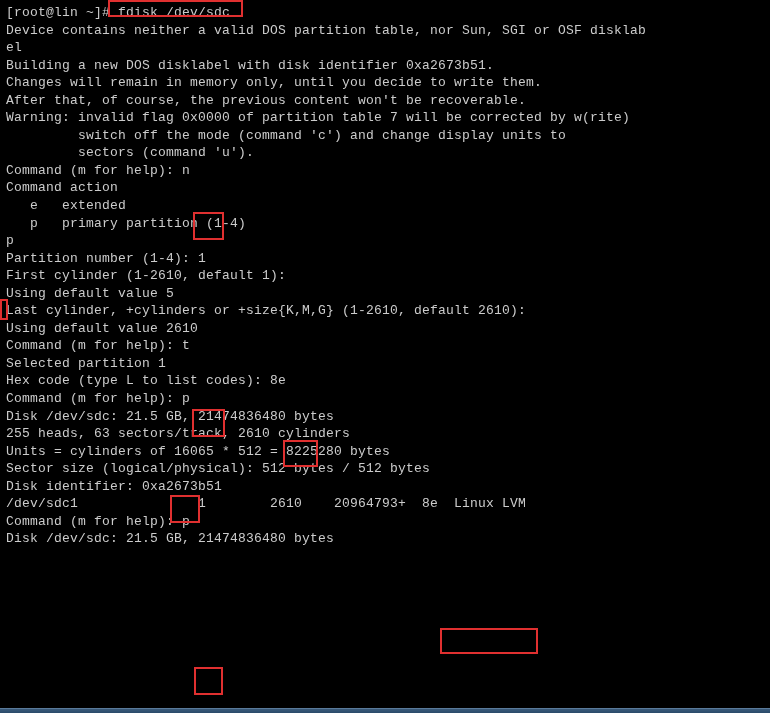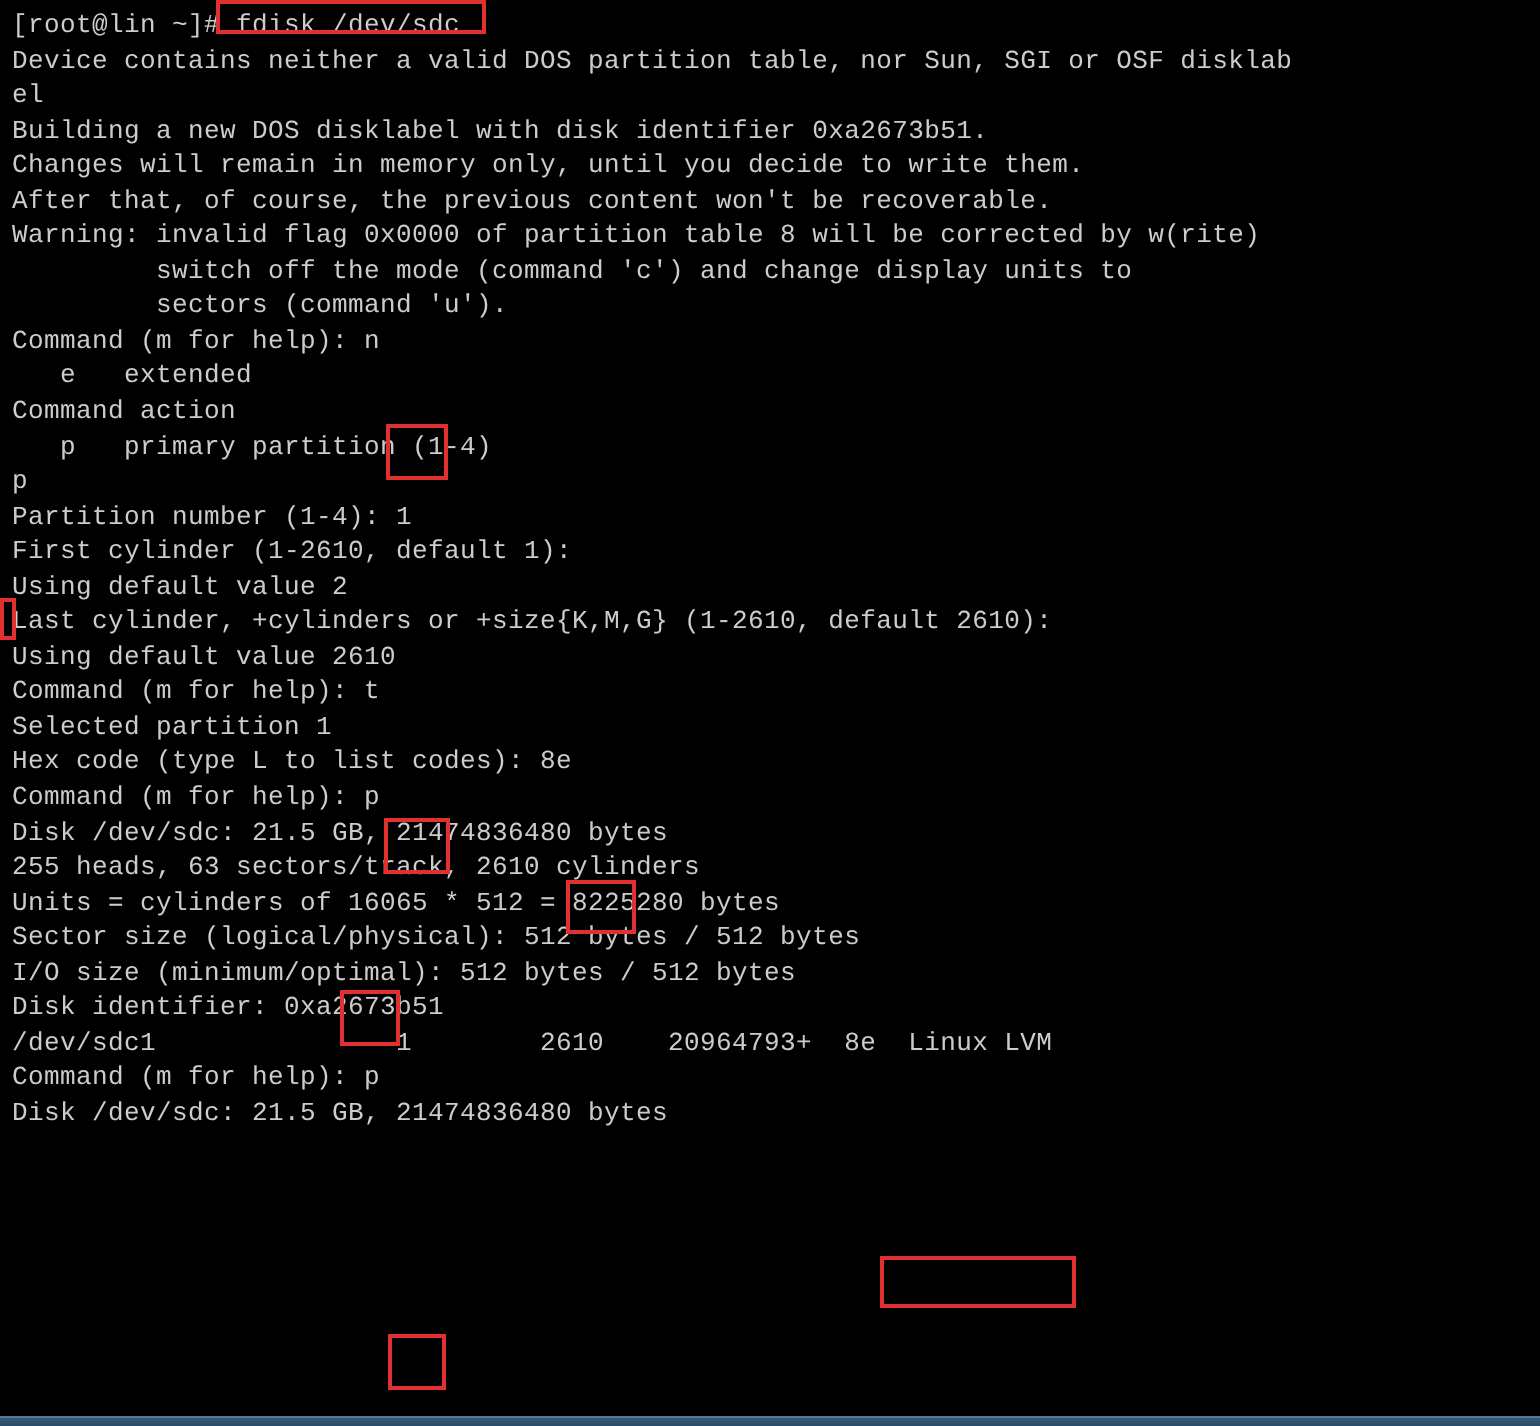--- a/index.html
+++ b/index.html
@@ -51,47 +51,46 @@
 <body>
 
 <div>
 <div class="terminal-line"><span>[root@lin ~]# </span><span>fdisk /dev/sdc</span></div>
 <div class="terminal-line">Device contains neither a valid DOS partition table, nor Sun, SGI or OSF disklab</div>
 <div class="terminal-line">el</div>
 <div class="terminal-line">Building a new DOS disklabel with disk identifier 0xa2673b51.</div>
 <div class="terminal-line">Changes will remain in memory only, until you decide to write them.</div>
 <div class="terminal-line">After that, of course, the previous content won't be recoverable.</div>
 <div class="terminal-line"></div>
-<div class="terminal-line">Warning: invalid flag 0x0000 of partition table 8 will be corrected by w(rite)</div>
+<div class="terminal-line">Warning: invalid flag 0x0000 of partition table 7 will be corrected by w(rite)</div>
 <div class="terminal-line"></div>
 <div class="terminal-line">         switch off the mode (command 'c') and change display units to</div>
 <div class="terminal-line">         sectors (command 'u').</div>
 <div class="terminal-line"></div>
 <div class="terminal-line"><span>Command (m for help): </span><span>n</span></div>
+<div class="terminal-line">Command action</div>
 <div class="terminal-line">   e   extended</div>
-<div class="terminal-line">Command action</div>
 <div class="terminal-line">   p   primary partition (1-4)</div>
 <div class="terminal-line">p</div>
 <div class="terminal-line">Partition number (1-4): 1</div>
 <div class="terminal-line">First cylinder (1-2610, default 1):</div>
-<div class="terminal-line">Using default value 2</div>
+<div class="terminal-line">Using default value 5</div>
 <div class="terminal-line">Last cylinder, +cylinders or +size{K,M,G} (1-2610, default 2610):</div>
 <div class="terminal-line">Using default value 2610</div>
 <div class="terminal-line"></div>
 <div class="terminal-line"><span>Command (m for help): </span><span>t</span></div>
 <div class="terminal-line">Selected partition 1</div>
 <div class="terminal-line"><span>Hex code (type L to list codes): </span><span>8e</span></div>
 <div class="terminal-line"></div>
 <div class="terminal-line"><span>Command (m for help): </span><span>p</span></div>
 <div class="terminal-line"></div>
 <div class="terminal-line">Disk /dev/sdc: 21.5 GB, 21474836480 bytes</div>
 <div class="terminal-line">255 heads, 63 sectors/track, 2610 cylinders</div>
 <div class="terminal-line">Units = cylinders of 16065 * 512 = 8225280 bytes</div>
 <div class="terminal-line">Sector size (logical/physical): 512 bytes / 512 bytes</div>
-<div class="terminal-line">I/O size (minimum/optimal): 512 bytes / 512 bytes</div>
 <div class="terminal-line">Disk identifier: 0xa2673b51</div>
 <div class="terminal-line"></div>
 <div class="terminal-line">/dev/sdc1               1        2610    20964793+  8e  Linux LVM</div>
 <div class="terminal-line"></div>
 <div class="terminal-line"><span>Command (m for help): </span><span>p</span></div>
 <div class="terminal-line"></div>
 <div class="terminal-line">Disk /dev/sdc: 21.5 GB, 21474836480 bytes</div>
 </div>
 
 <div class="highlight-box hb1"></div>

